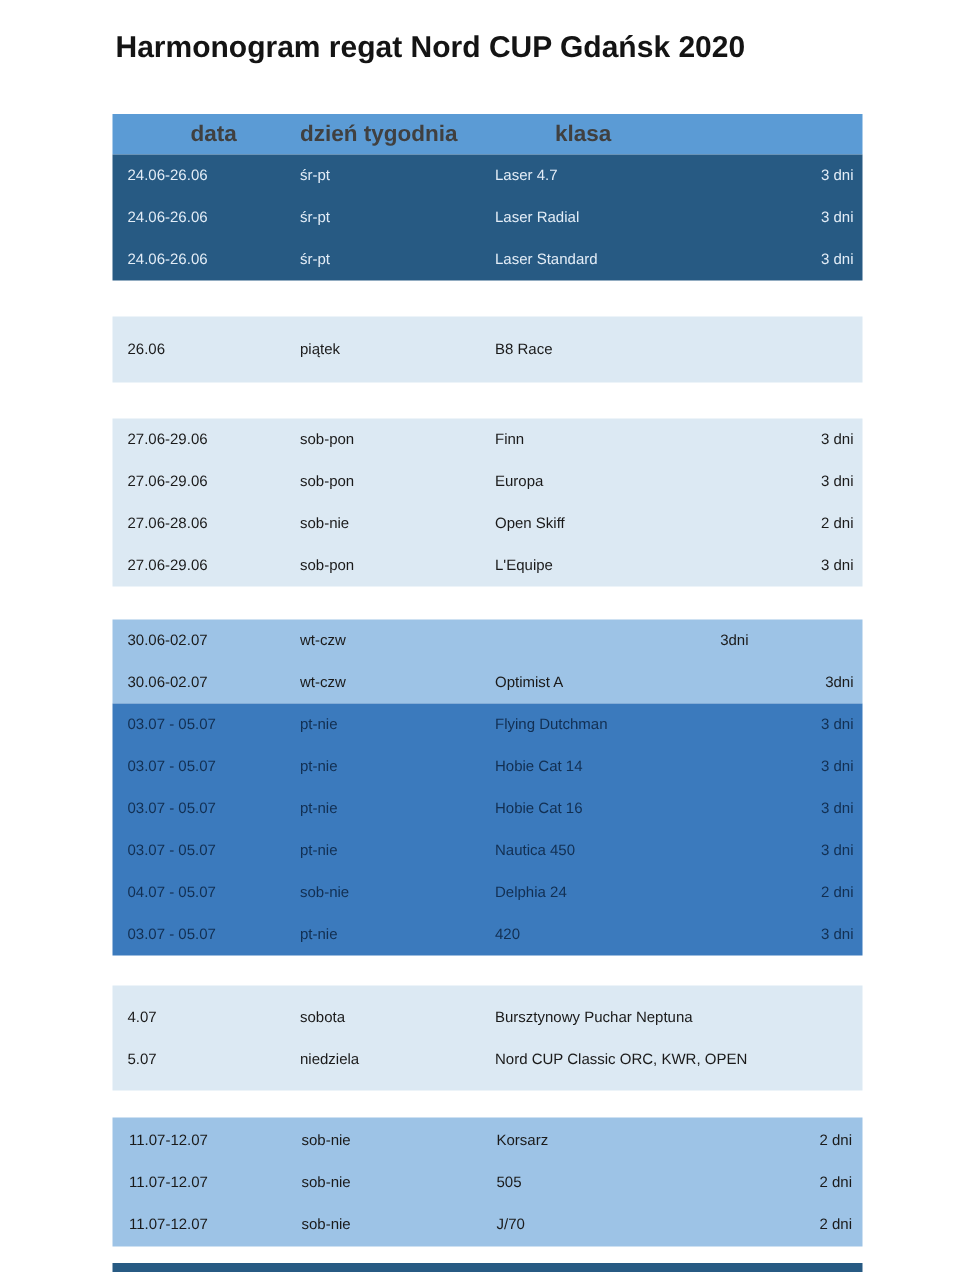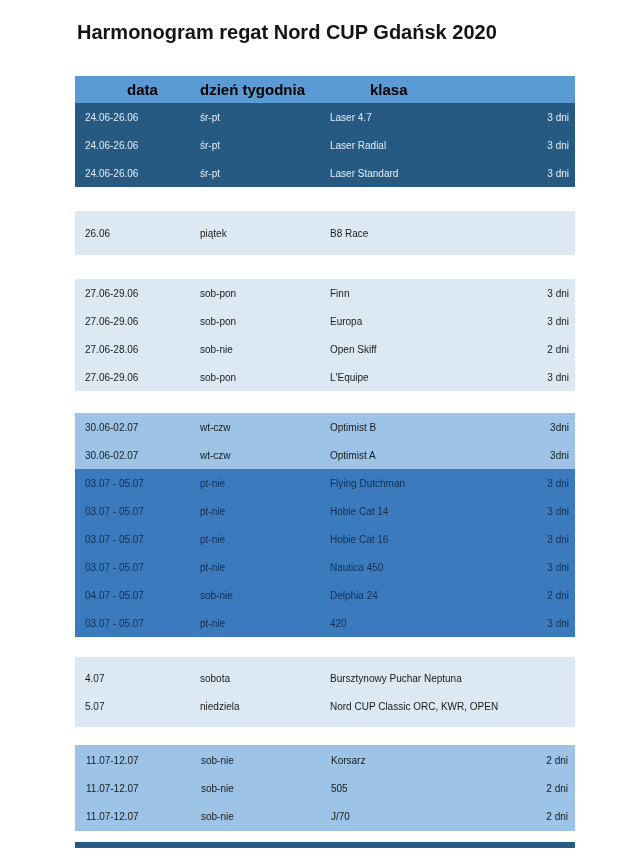--- a/index.html
+++ b/index.html
@@ -12,21 +12,21 @@
     position:absolute;left:77px;top:21px;
     font-size:20px;font-weight:bold;color:#141414;white-space:nowrap;
   }
   .schedule-table{
     position:absolute;left:75px;top:76px;width:500px;
   }
   .header-row{
     height:27px;background:var(--header-bg,#5b9bd5);
     display:grid;grid-template-columns:115px 130px 1fr 70px;
     align-items:center;padding:0 6px 0 10px;box-sizing:border-box;
-    font-weight:bold;font-size:15px;color:#000000;
+    font-weight:bold;font-size:15px;color:#404040;
   }
   .h-date{text-align:center;}
   .h-class{padding-left:40px;}
   .row{
     display:grid;grid-template-columns:115px 130px 1fr 70px;
     align-items:center;height:28px;padding:0 6px 0 10px;box-sizing:border-box;
     font-size:10px;white-space:nowrap;
   }
   .c-days{text-align:right;}
   .section.dark{background:var(--dark-bg,#275a83);color:var(--dark-text,#e3edf7);}
@@ -110,21 +110,20 @@
           <div class="cell c-date">27.06-29.06</div>
           <div class="cell c-day">sob-pon</div>
           <div class="cell c-klass">L'Equipe</div>
           <div class="cell c-days">3 dni</div>
         </div>
       </div>
       <div class="section medium-light">
         <div class="row">
           <div class="cell c-date">30.06-02.07</div>
           <div class="cell c-day">wt-czw</div>
-          <div class="cell c-klass">Optimist B</div>
           <div class="cell c-days">3dni</div>
         </div>
         <div class="row">
           <div class="cell c-date">30.06-02.07</div>
           <div class="cell c-day">wt-czw</div>
           <div class="cell c-klass">Optimist A</div>
           <div class="cell c-days">3dni</div>
         </div>
       </div>
       <div class="section medium">

